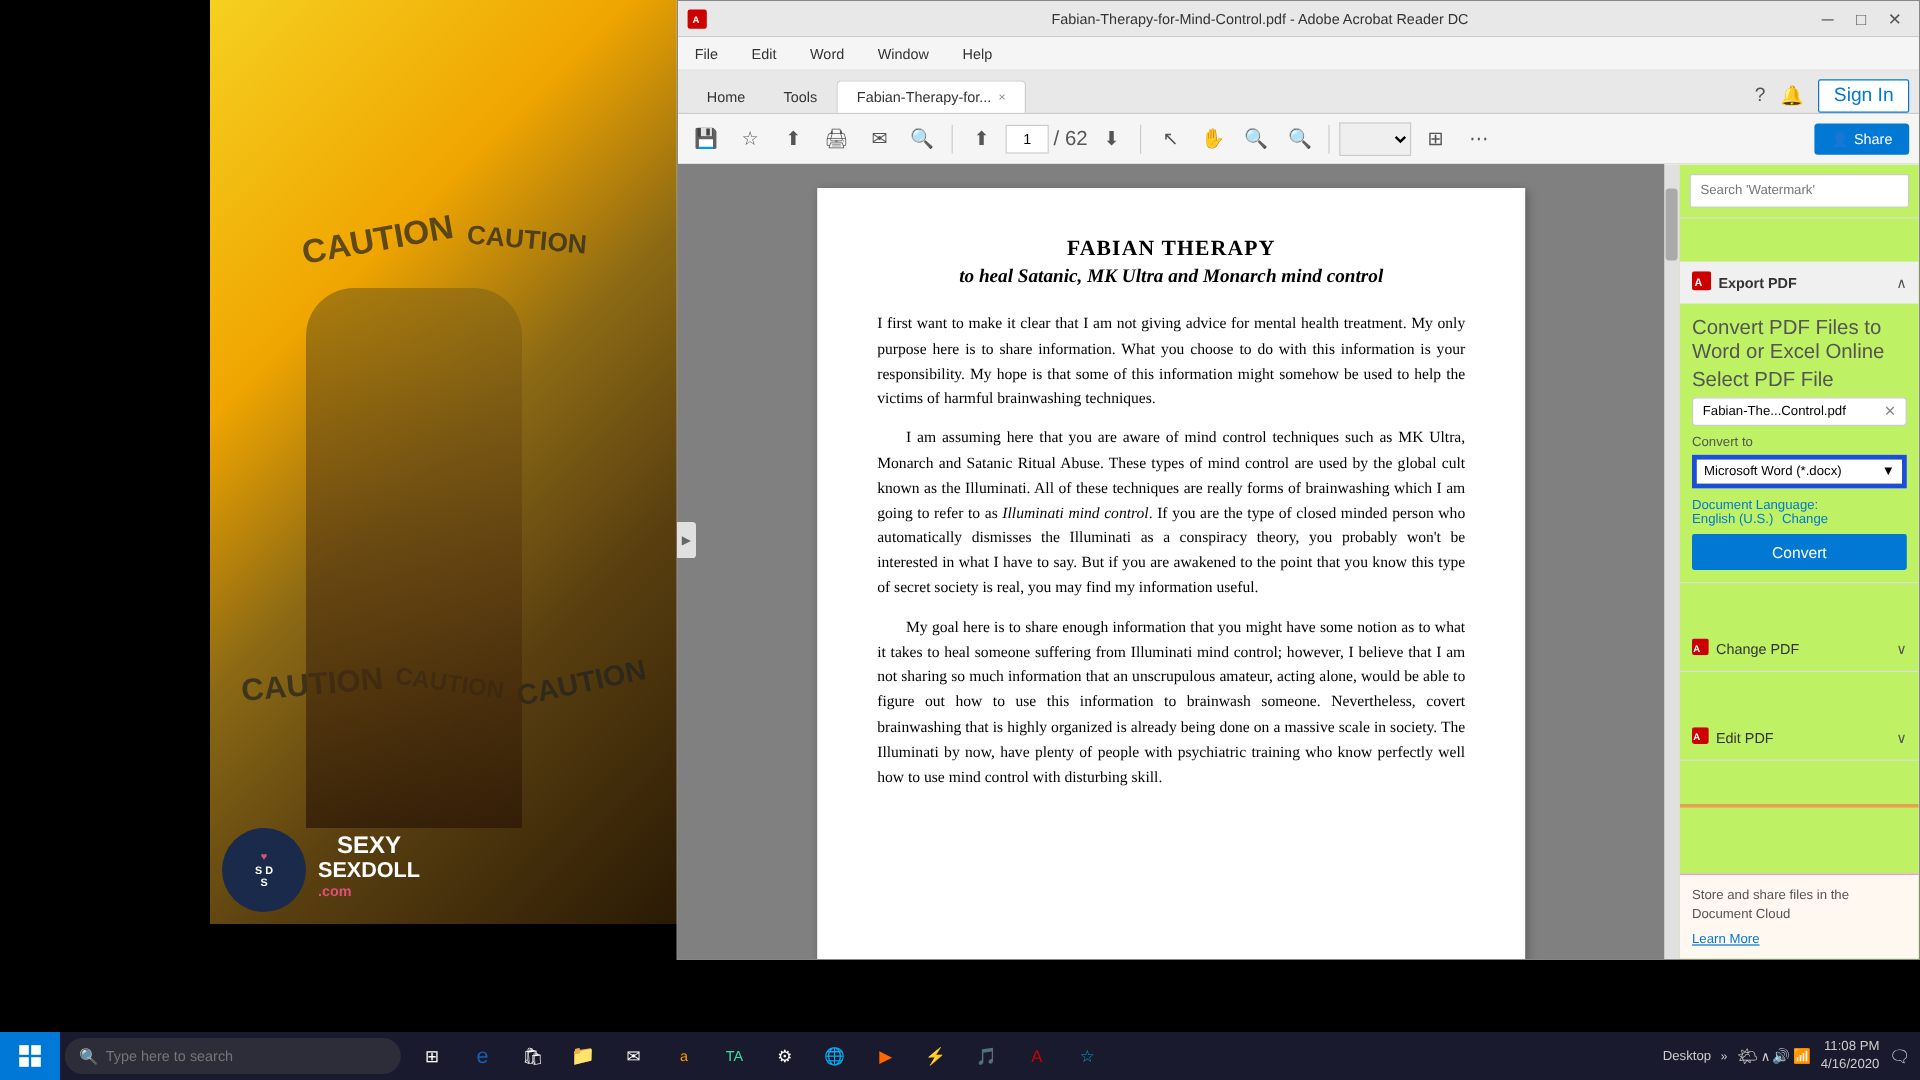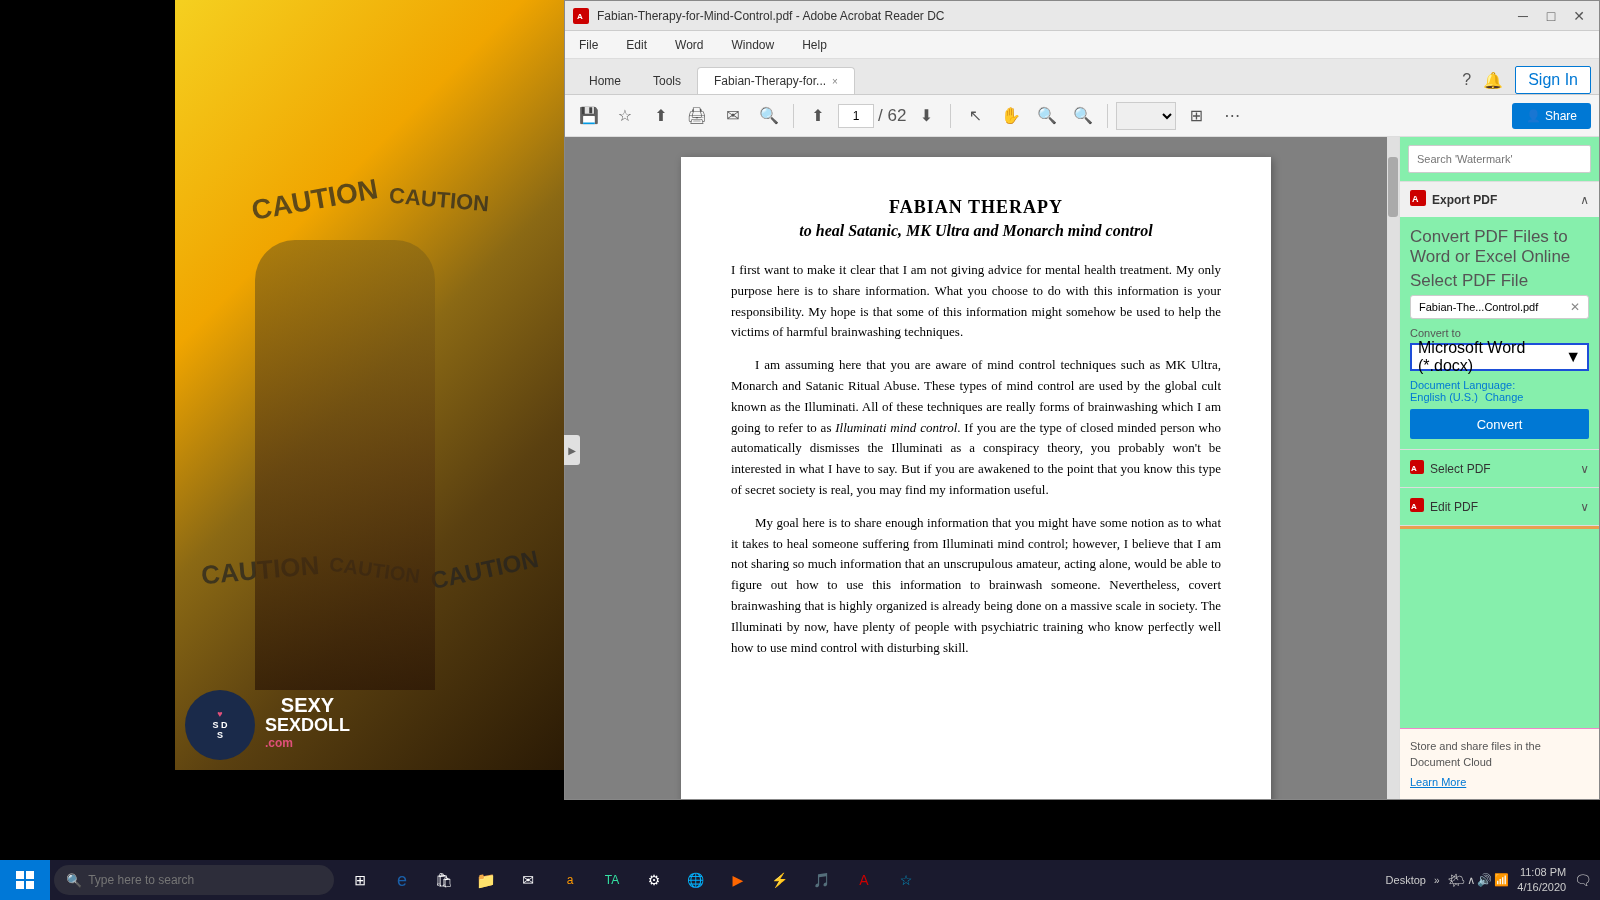--- a/index.html
+++ b/index.html
@@ -70,21 +70,21 @@
     
     .acrobat-window {
       position: absolute; left: 564px; top: 0; width: 1036px; height: 800px;
       background: #fff; border: 1px solid #888; display: flex; flex-direction: column;
     }
     .title-bar {
       height: 30px; background: #e8e8e8; display: flex; align-items: center;
       padding: 0 8px; gap: 8px; border-bottom: 1px solid #ccc;
     }
     .title-bar-icon { width: 16px; height: 16px; background: #c00; border-radius: 2px; display:flex;align-items:center;justify-content:center; color:white; font-size:10px; }
-    .title-bar-title { flex: 1; font-size: 12px; color: #333; text-align: left; }
+    .title-bar-title { flex: 1; font-size: 12px; color: #333; text-align: center; }
     .title-bar-controls { display: flex; gap: 4px; }
     .tb-btn {
       width: 24px; height: 20px; display: flex; align-items: center; justify-content: center;
       cursor: pointer; font-size: 14px; color: #555;
     }
 
     
     .menu-bar {
       height: 28px; background: #f5f5f5; display: flex; align-items: center; padding: 0 8px;
       border-bottom: 1px solid #ddd; gap: 16px;
@@ -170,22 +170,22 @@
     
     .v-scrollbar {
       width: 12px; background: #e0e0e0; display: flex; flex-direction: column;
     }
     .v-scroll-thumb {
       width: 10px; height: 60px; background: #aaa; border-radius: 3px; margin: 1px auto; margin-top: 20px;
     }
 
     
     .right-panel {
-      width: 200px; background: #86efac; border-left: 1px solid #ddd;
-      display: flex; flex-direction: column; overflow: hidden; position: relative;
+      width: 200px; background: #bef264; border-left: 1px solid #ddd;
+      display: flex; flex-direction: column; overflow: hidden; position: relative; gap: 36px;
     }
     .panel-search {
       padding: 8px; border-bottom: 1px solid #ddd;
     }
     .panel-search input {
       width: 100%; height: 28px; border: 1px solid #ccc; padding: 0 8px;
       font-size: 11px; border-radius: 2px;
     }
 
     
@@ -204,21 +204,21 @@
     .export-body { padding: 10px; }
     .section-label { font-size: 17px; color: #555; margin-bottom: 4px; }
     .file-chip {
       display: flex; align-items: center; justify-content: space-between;
       border: 1px solid #ccc; border-radius: 3px; padding: 4px 8px;
       font-size: 11px; margin-bottom: 8px; background: #fff;
     }
     .file-chip-x { cursor: pointer; color: #888; font-size: 12px; }
     .convert-to-label { font-size: 11px; color: #555; margin-bottom: 4px; }
     .format-select {
-      width: 100%; height: 28px; border: 2px solid #1d4ed8; font-size: 16px;
+      width: 100%; height: 28px; border: 4px solid #1d4ed8; font-size: 11px;
       padding: 0 6px; background: #fff; margin-bottom: 8px;
       display: flex; align-items: center; justify-content: space-between; cursor: pointer;
     }
     .doc-lang { font-size: 11px; color: #555; margin-bottom: 6px; }
     .doc-lang span { color: #0078d4; cursor: pointer; }
     .convert-btn {
       width: 100%; height: 30px; background: #0078d4; color: white; border: none;
       font-size: 13px; cursor: pointer; border-radius: 2px; font-weight: 500;
     }
 
@@ -426,21 +426,21 @@
 
       <div class="create-section">
         <div class="create-header">
           <div class="create-header-left">
             <span class="create-icon">
               <svg width="14" height="14" viewBox="0 0 14 14">
                   <rect width="14" height="14" fill="#CC0000" rx="2"></rect>
                   <text x="1" y="11" fill="white" font-size="8" font-weight="bold">A</text>
                 </svg>
             </span>
-            <span class="create-title">Select PDF</span>
+            <span class="create-title">Change PDF</span>
           </div>
           <span class="create-chevron">∨</span>
         </div>
       </div>
 
       <div class="create-section">
         <div class="create-header">
           <div class="create-header-left">
             <span class="create-icon">
               <svg width="14" height="14" viewBox="0 0 14 14">

